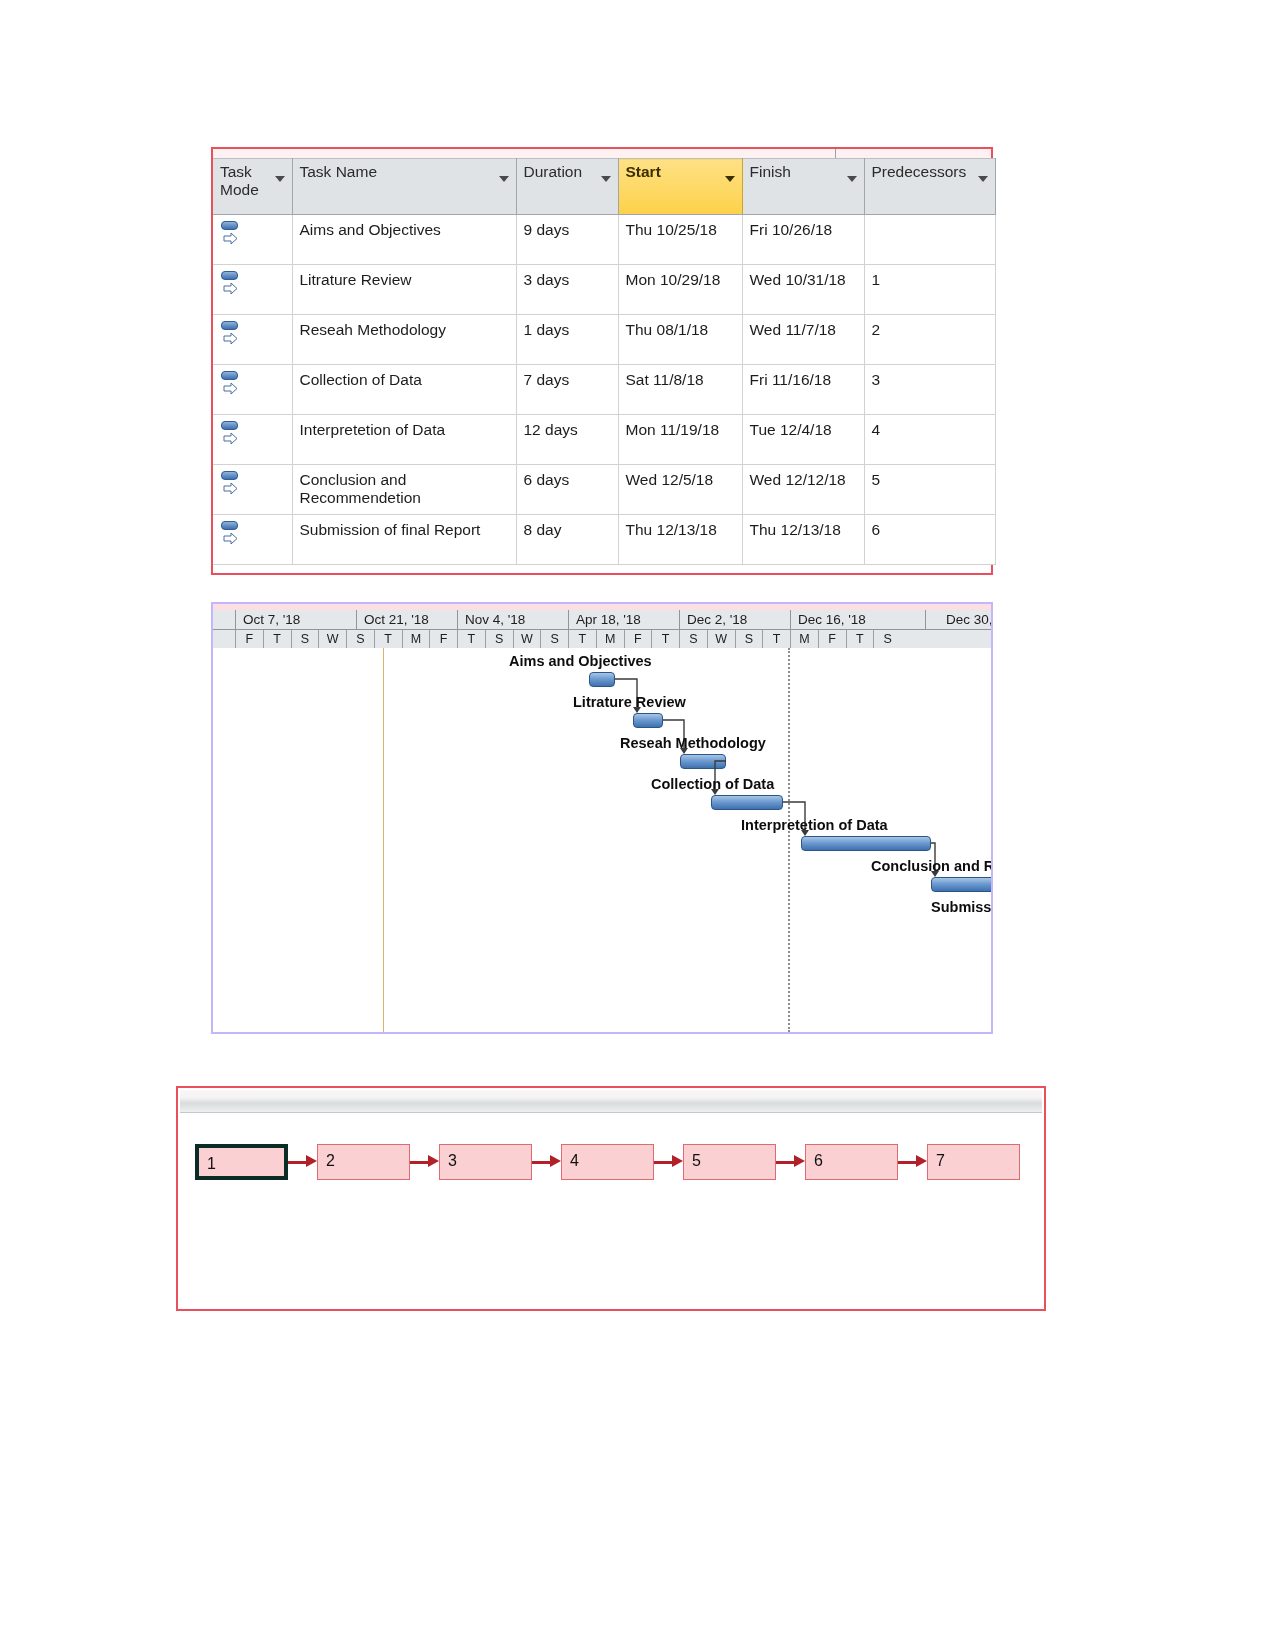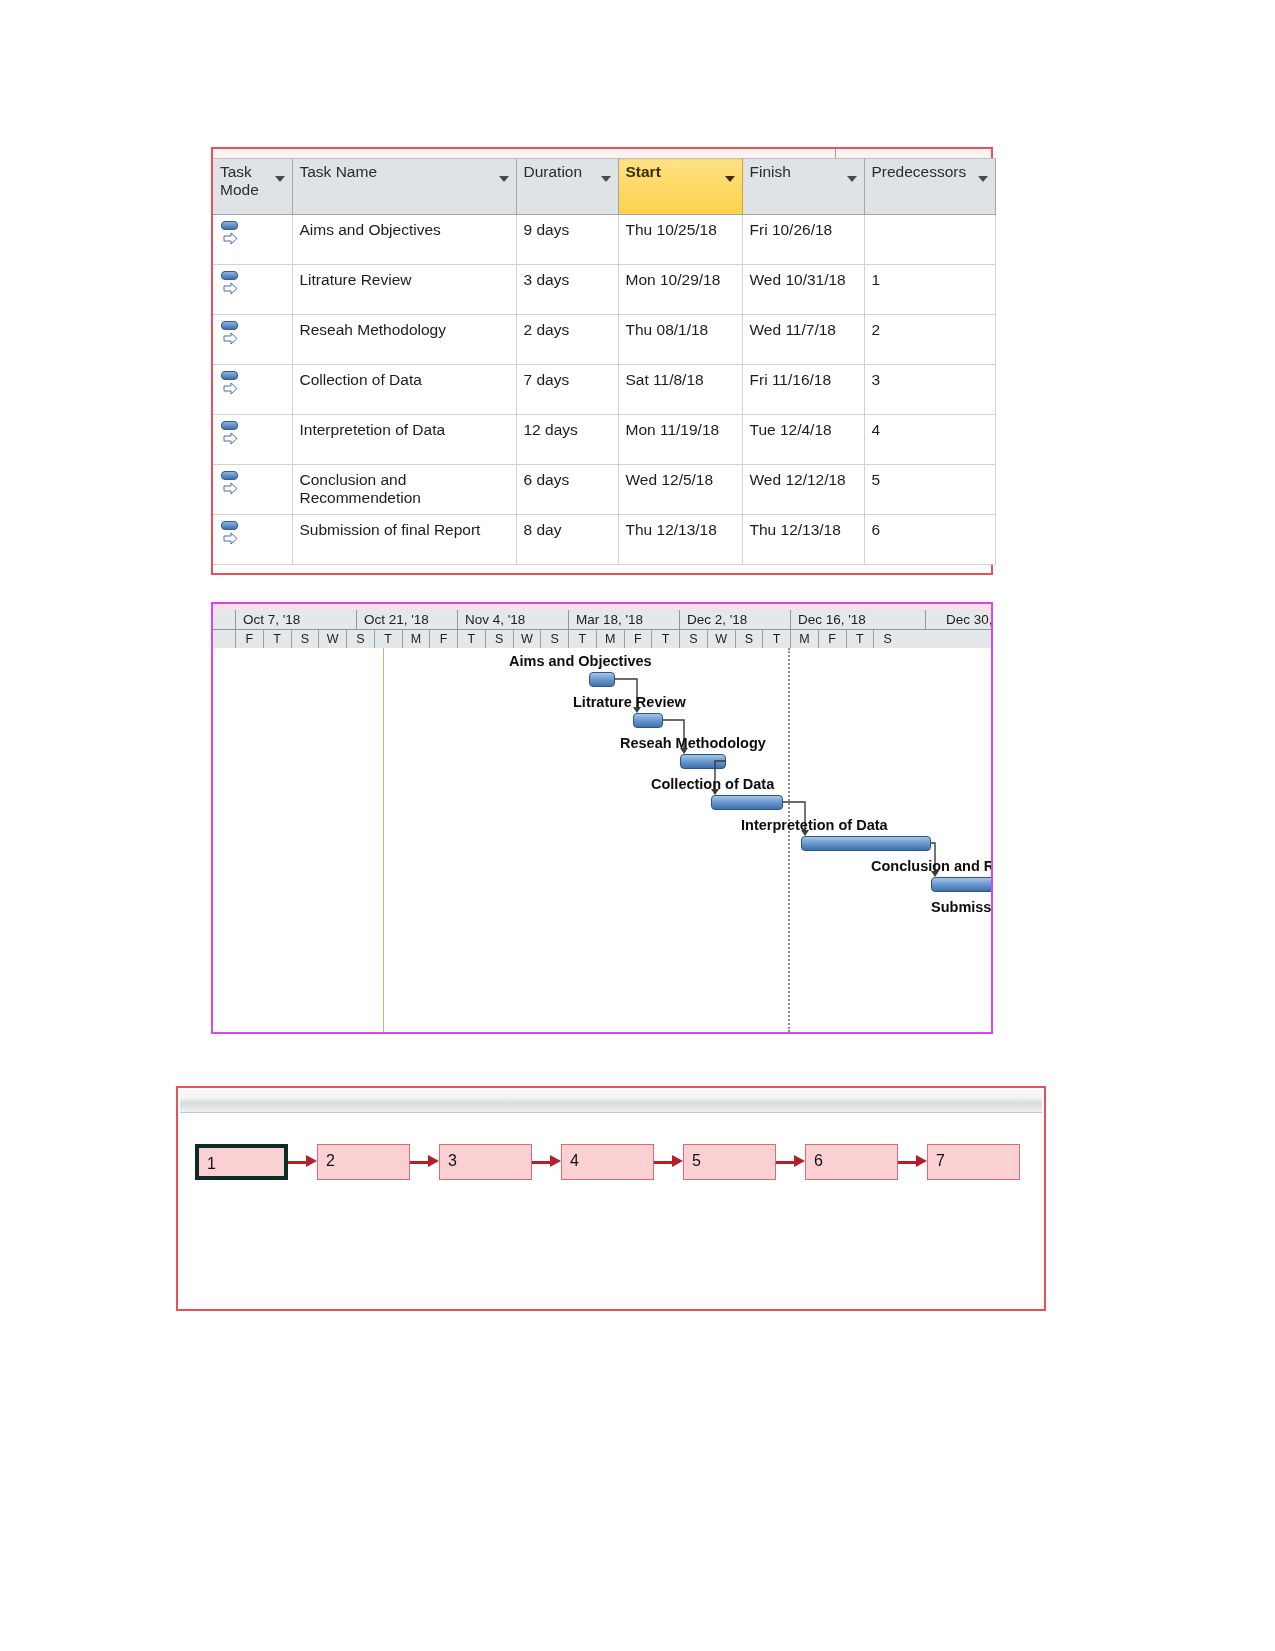--- a/index.html
+++ b/index.html
@@ -84,21 +84,21 @@
     border:1px solid #2f5d95;
     box-sizing:border-box;
   }
   .mode-icon .arw{
     position:absolute;left:3px;top:11px;width:15px;height:13px;
   }
 
   
   .panel-gantt{
     position:absolute;left:211px;top:602px;width:782px;height:432px;
-    border:2px solid #d946ef;background:#a3a3a3;box-sizing:border-box;
+    border:2px solid #c4b5fd;background:#a3a3a3;box-sizing:border-box;
   }
   .gantt-topstrip{
     position:absolute;left:0;top:0;right:0;height:6px;background:#fbdfe2;
   }
   .g-scale{
     position:absolute;left:0;top:6px;right:0;height:38px;
     background:#e4e8ea;
     border-bottom:1px solid #8e969c;
     overflow:hidden;
   }
@@ -241,21 +241,21 @@
           <td>3 days</td>
           <td>Mon 10/29/18</td>
           <td>Wed 10/31/18</td>
           <td>1</td>
         </tr>
         <tr>
           <td class="c-mode"><span class="mode-icon"><span class="cap"></span><svg class="arw" viewBox="0 0 15 13">
                 <path d="M1 4 H8 V1 L14 6.5 L8 12 V9 H1 Z" fill="#ffffff" stroke="#4a6f9e" stroke-width="1"></path>
               </svg></span></td>
           <td class="c-name">Reseah Methodology</td>
-          <td>2 days</td>
+          <td>1 days</td>
           <td>Thu 08/1/18</td>
           <td>Wed 11/7/18</td>
           <td>2</td>
         </tr>
         <tr>
           <td class="c-mode"><span class="mode-icon"><span class="cap"></span><svg class="arw" viewBox="0 0 15 13">
                 <path d="M1 4 H8 V1 L14 6.5 L8 12 V9 H1 Z" fill="#ffffff" stroke="#4a6f9e" stroke-width="1"></path>
               </svg></span></td>
           <td class="c-name">Collection of Data</td>
           <td>7 days</td>
@@ -297,21 +297,21 @@
   </table>
 </div>
 
 <div class="panel-gantt">
   <div class="gantt-topstrip"></div>
   <div class="g-scale">
     <div class="g-scale-row1" id="g-weeks">
         <div class="g-week" style="left: 22px; width: 111px;">Oct 7, '18</div>
         <div class="g-week" style="left: 143px; width: 111px;">Oct 21, '18</div>
         <div class="g-week" style="left: 244px; width: 111px;">Nov 4, '18</div>
-        <div class="g-week" style="left: 355px; width: 111px;">Mar 18, '18</div>
+        <div class="g-week" style="left: 355px; width: 111px;">Apr 18, '18</div>
         <div class="g-week" style="left: 466px; width: 111px;">Dec 2, '18</div>
         <div class="g-week" style="left: 577px; width: 111px;">Dec 16, '18</div>
         <div class="g-week" style="left: 712px; width: 111px; padding-left: 20px;">Dec 30, '</div>
       </div>
     <div class="g-scale-row2" id="g-days">
         <div class="g-day" style="left: 22px; width: 27.75px;">F</div>
         <div class="g-day" style="left: 49.75px; width: 27.75px;">T</div>
         <div class="g-day" style="left: 77.5px; width: 27.75px;">S</div>
         <div class="g-day" style="left: 105.25px; width: 27.75px;">W</div>
         <div class="g-day" style="left: 133px; width: 27.75px;">S</div>

